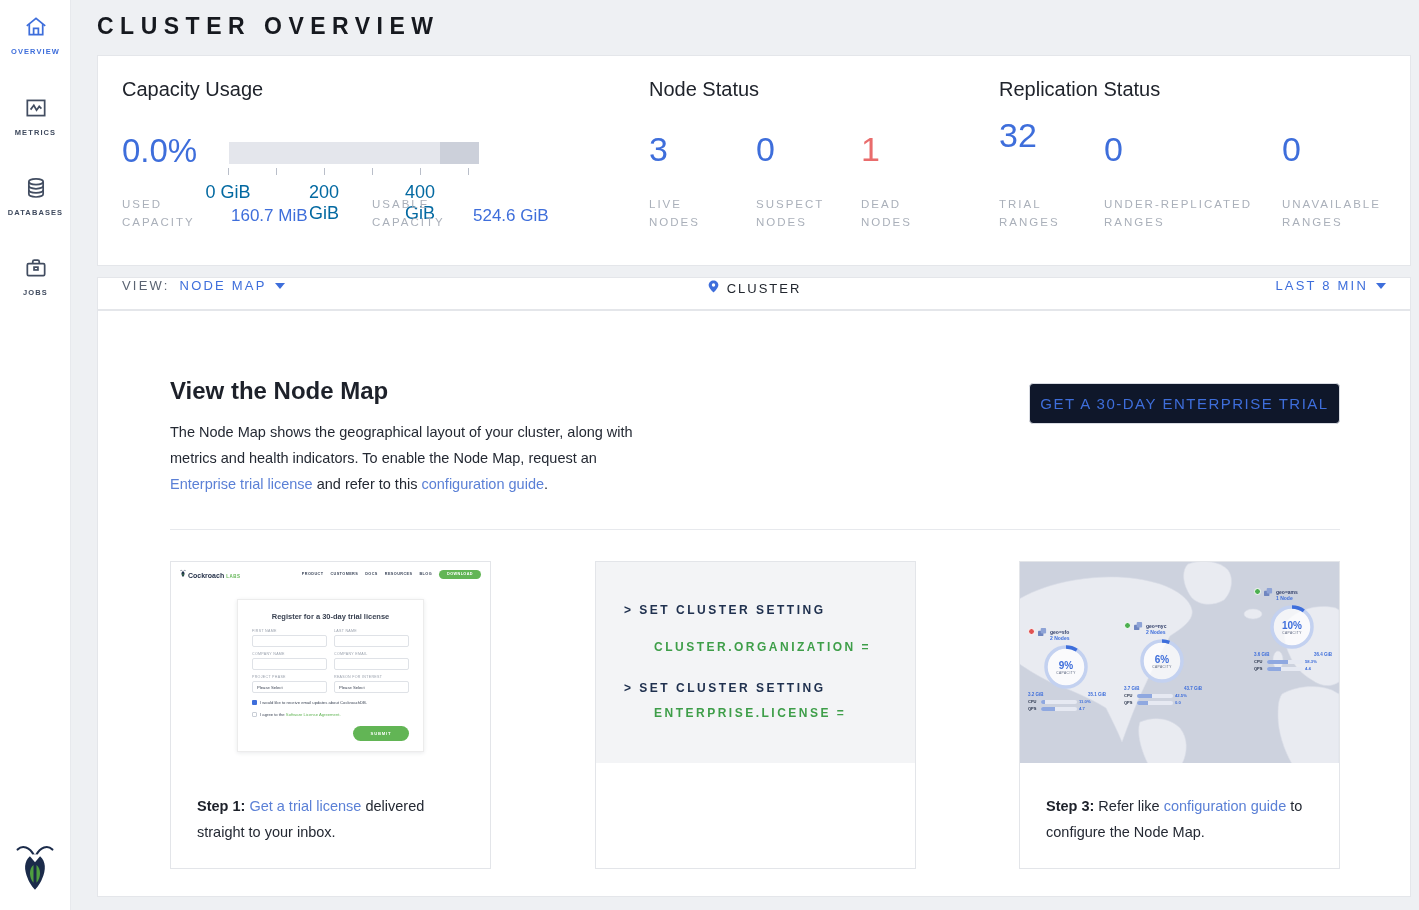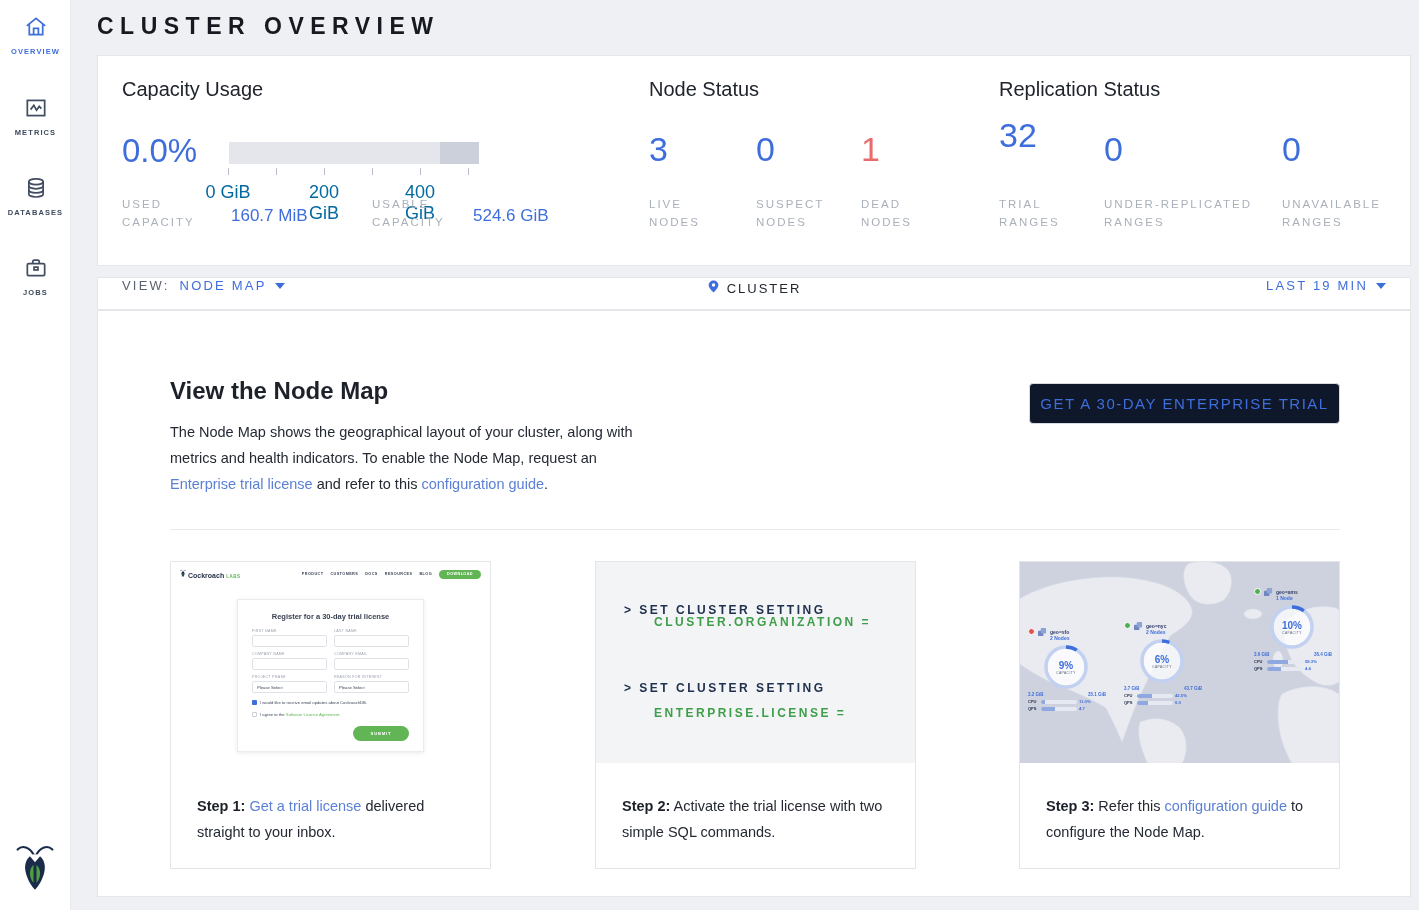--- a/index.html
+++ b/index.html
@@ -246,21 +246,21 @@
           <span>
             <svg width="13" height="17" viewBox="0 0 16 17">
                 <path d="M8 1 C4.7 1 2 3.6 2 6.8 C2 11 8 16 8 16 C8 16 14 11 14 6.8 C14 3.6 11.3 1 8 1 Z" fill="#3e6edb"></path>
                 <circle cx="8" cy="6.6" r="2.1" fill="#fff"></circle>
               </svg>
           </span>
           <span class="vb-cluster">CLUSTER</span>
         </span>
       </div>
       <div class="vb-right">
-        <span class="vb-time">LAST 19 MIN</span>
+        <span class="vb-time">LAST 8 MIN</span>
         <span class="caret"></span>
       </div>
     </section>
 
     <section class="card main-card">
 
       <h2 class="panel-heading">View the Node Map</h2>
 
       <p class="panel-intro">
         <span>The Node Map shows the geographical layout of your cluster, along with metrics and health indicators. To enable the Node Map, request an </span><a class="link">Enterprise trial license</a><span> and refer to this </span><a class="link">configuration guide</a><span>.</span>
@@ -331,26 +331,23 @@
           </div>
         </div>
         <div class="step-caption">
           <b>Step 1:</b> <a class="link">Get a trial license</a><span> delivered straight to your inbox.</span>
         </div>
       </div>
 
       <div class="step-card c2">
         <div class="step-media code-media">
           <div class="code-line" style="left:28px; top:41px;"><span>&gt;</span> <span>SET CLUSTER SETTING</span></div>
-          <div class="code-line" style="left:58px; top:53px;"><span class="arg">CLUSTER.ORGANIZATION =</span></div>
+          <div class="code-line" style="left:58px; top:78px;"><span class="arg">CLUSTER.ORGANIZATION =</span></div>
           <div class="code-line" style="left:28px; top:119px;"><span>&gt;</span> <span>SET CLUSTER SETTING</span></div>
           <div class="code-line" style="left:58px; top:144px;"><span class="arg">ENTERPRISE.LICENSE =</span></div>
-        </div>
-        <div class="step-caption">
-          <b>Step 2:</b><span> Activate the trial license with two simple SQL commands.</span>
         </div>
       </div>
 
       <div class="step-card c3">
         <div class="step-media">
           <svg class="map-svg" width="319" height="201" viewBox="0 0 319 201">
             <rect width="319" height="201" fill="#cdd2de"></rect>
             <g fill="#e9ebf1" stroke="#dadee7" stroke-width="0.6">
               <path d="M-6 40 C10 30 30 22 55 18 C85 13 115 14 140 22 C158 28 170 38 172 48 C174 58 162 66 150 74 C140 92 130 112 120 134 C112 152 108 164 102 180 C98 170 92 158 86 146 C70 136 50 128 30 120 C14 112 2 104 -6 98 Z"></path>
               <path d="M168 2 C182 -3 200 -1 208 8 C214 16 212 30 204 38 C194 44 180 44 172 36 C164 26 160 10 168 2 Z"></path>
@@ -482,19 +479,19 @@
             <div class="loc-metric">
                 <span class="loc-metric-label">QPS</span>
                 <span class="loc-metric-bar">
                   <span class="loc-metric-fill" style="width:38%; display:block;"></span>
                 </span>
                 <span class="loc-metric-val">4.4</span>
               </div>
           </div>
         </div>
         <div class="step-caption">
-          <b>Step 3:</b><span> Refer this </span><a class="link">configuration guide</a><span> to configure the Node Map.</span>
+          <b>Step 3:</b><span> Refer like </span><a class="link">configuration guide</a><span> to configure the Node Map.</span>
         </div>
       </div>
 
     </section>
   </div>
 </div>
 
 </body></html>

